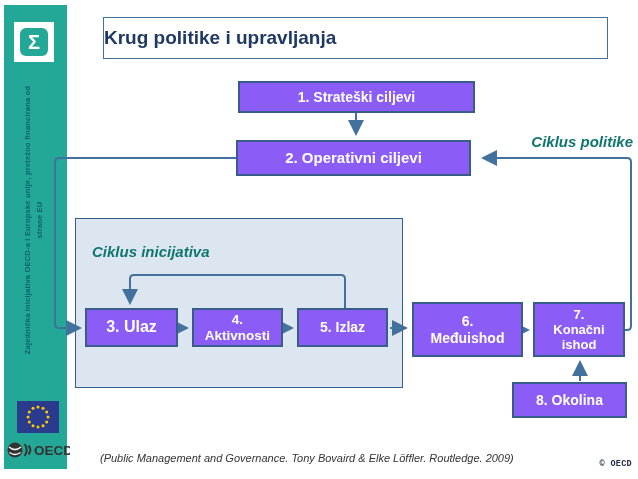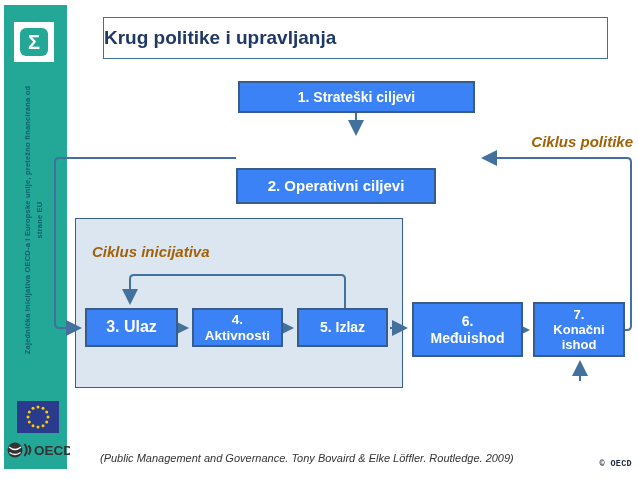--- a/index.html
+++ b/index.html
@@ -22,37 +22,37 @@
   .eu-flag{position:absolute;left:9px;top:393px;z-index:2;}
   .oecd-logo{position:absolute;left:2px;top:433px;z-index:2;}
   
   .title-box{
     position:absolute;left:103px;top:17px;width:503px;height:40px;border:1.5px solid #41719c;
     display:flex;align-items:center;justify-content:flex-start;background:#fff;z-index:3;
   }
   .title-box span{font-size:19px;font-weight:bold;color:#1f3864;}
   
   .bbox{
-    position:absolute;background:#3b82f6;border:2px solid #385d8a;box-sizing:border-box;
+    position:absolute;background:#8b5cf6;border:2px solid #385d8a;box-sizing:border-box;
     color:#ffffff;font-weight:bold;display:flex;align-items:center;justify-content:center;
     text-align:center;white-space:pre-line;z-index:4;line-height:1.18;
   }
   .box1{left:238px;top:81px;width:237px;height:32px;font-size:14px;}
-  .box2{left:236px;top:140px;width:200px;height:36px;font-size:15px;margin-top:28px;}
+  .box2{left:236px;top:140px;width:235px;height:36px;font-size:15px;}
   .box3{left:85px;top:308px;width:93px;height:39px;font-size:16px;}
   .box4{left:192px;top:308px;width:91px;height:39px;font-size:13.5px;}
   .box5{left:297px;top:308px;width:91px;height:39px;font-size:14px;}
   .box6{left:412px;top:302px;width:111px;height:55px;font-size:14px;}
   .box7{left:533px;top:302px;width:92px;height:55px;font-size:13px;}
   .box8{left:512px;top:382px;width:115px;height:36px;font-size:14px;}
   .mgmt-container{
     position:absolute;left:75px;top:218px;width:328px;height:170px;box-sizing:border-box;
     background:#dce6f1;border:1.5px solid #365f91;z-index:2;
   }
-  .cycle-label{position:absolute;font-size:15px;font-weight:bold;font-style:italic;color:#a16207;z-index:4;}
+  .cycle-label{position:absolute;font-size:15px;font-weight:bold;font-style:italic;color:#0f766e;z-index:4;}
   .label-mgmt{left:92px;top:243px;}
   .label-policy{left:497px;top:133px;width:136px;text-align:right;}
   
   .connectors{position:absolute;left:0;top:0;z-index:3;pointer-events:none;}
   
   .citation{
     position:absolute;left:100px;top:452px;width:460px;text-align:left;
     font-size:11px;font-style:italic;color:#333333;z-index:3;
   }
   .copyright{
@@ -131,17 +131,18 @@
   <div class="bbox box2">2. Operativni ciljevi</div>
   <div class="bbox box3">3. Ulaz</div>
   <div class="bbox box4">4.
 Aktivnosti</div>
   <div class="bbox box5">5. Izlaz</div>
   <div class="bbox box6">6.
 Međuishod</div>
   <div class="bbox box7">7.
 Konačni
 ishod</div>
+  <div class="bbox box8">8. Okolina</div>
 
   <div class="citation">(Public Management and Governance. Tony Bovaird &amp; Elke Löffler. Routledge. 2009)</div>
   <div class="copyright">© OECD</div>
 
 </div>
 
 </body></html>

